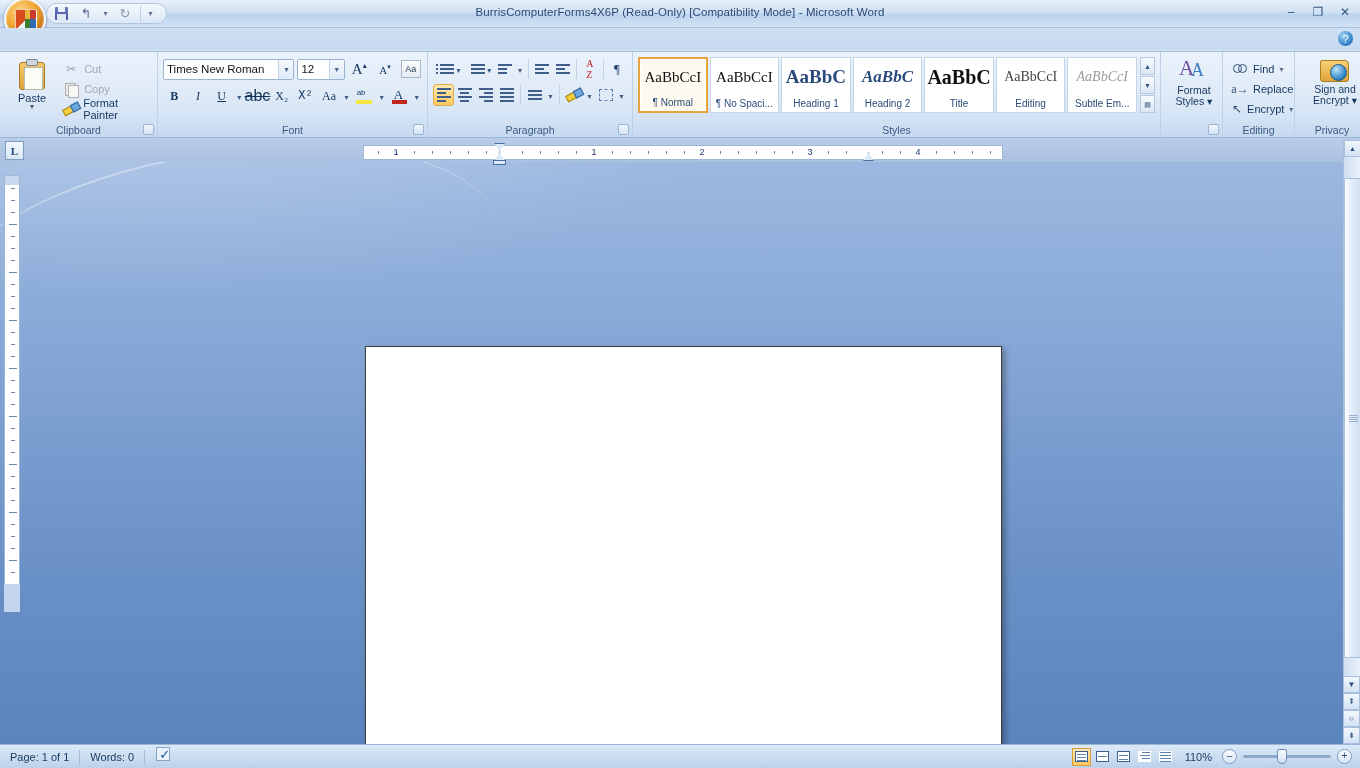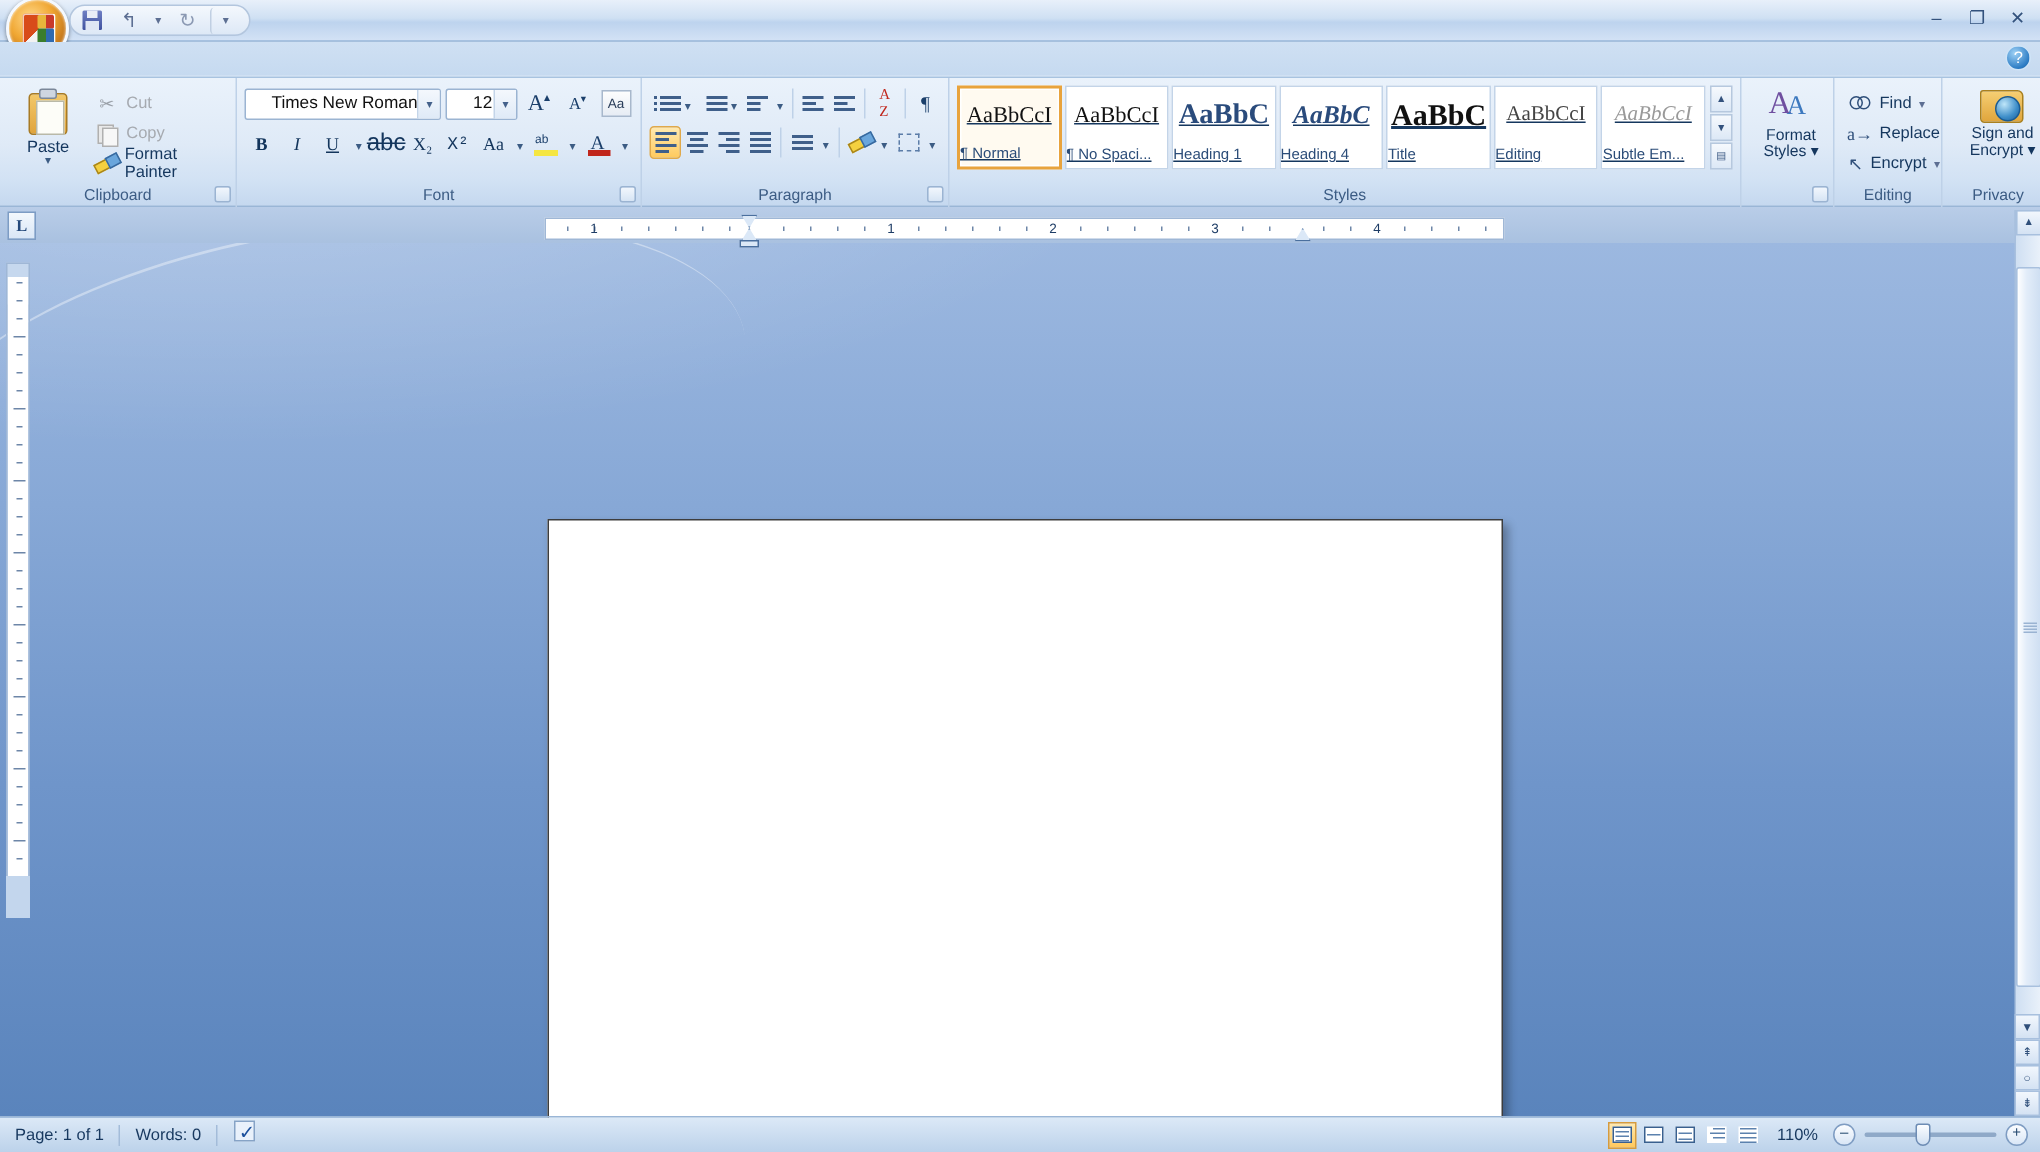--- a/index.html
+++ b/index.html
@@ -118,21 +118,21 @@
   .copy-ico:before{ content:""; position:absolute; left:0; top:0; width:9px; height:11px; background:#e9e9e9; border:1px solid #b0b0b0; }
   .copy-ico:after{ content:""; position:absolute; left:3px; top:2px; width:9px; height:11px; background:#f7f7f7; border:1px solid #b0b0b0; }
   .fpainter{ width:15px; height:14px; position:relative; }
   .fpainter:before{ content:""; position:absolute; left:0; top:5px; width:10px; height:5px; background:#f4d03f; border:1px solid #a8851c; transform:rotate(-28deg); }
   .fpainter:after{ content:""; position:absolute; left:8px; top:1px; width:7px; height:6px; background:#6aa6dc; border:1px solid #38699e; transform:rotate(-28deg); }
 
   
   .g-font{ width:270px; }
   .font-row1{ display:flex; align-items:center; gap:3px; height:24px; margin-top:2px; }
   .combo{ height:21px; border:1px solid #9bb4d2; background:#fff; display:flex; align-items:center;
-    border-radius:2px; font-size:11.5px; padding-left:17px; cursor:pointer; color:#111; }
+    border-radius:2px; font-size:11.5px; padding-left:3px; cursor:pointer; color:#111; }
   .combo .cb-caret{ margin-left:auto; width:15px; text-align:center; font-size:8px; color:#44618b;
     border-left:1px solid #c4d5e9; height:19px; line-height:19px; background:linear-gradient(to bottom,#f4f8fd,#dfeaf7); }
   .font-name{ width:133px; }
   .font-size{ width:48px; }
   .ibtn{ width:23px; height:22px; display:flex; align-items:center; justify-content:center; border-radius:3px; cursor:pointer; }
   .grow-a{ font-family:"Liberation Serif", serif; font-size:15px; color:#1b3f6b; position:relative; }
   .grow-a sup{ font-size:8px; }
   .shrink-a{ font-family:"Liberation Serif", serif; font-size:11px; color:#1b3f6b; }
   .clearfmt{ width:20px; height:18px; border:1px solid #a8b8cc; background:linear-gradient(to bottom,#fdfdfd,#e6ecf4); position:relative; font-size:9px; color:#2a3d59; text-align:center; line-height:17px; }
   .font-row2{ display:flex; align-items:center; gap:1px; height:24px; margin-top:3px; }
@@ -165,23 +165,22 @@
   .vsep{ width:1px; height:20px; background:#bed1e8; margin:0 3px; }
   .sortico{ font-family:"Liberation Serif", serif; font-size:10px; color:#1b3f6b; }
   .sortico span{ color:#c0261c; }
   .pilcrow{ font-family:"Liberation Serif", serif; font-size:13px; color:#1b3f6b; }
 
   
   .g-styles{ width:528px; }
   .style-strip{ display:flex; align-items:flex-start; gap:2px; margin-top:2px; }
   .style-box{
     width:71px; height:56px; border:1px solid #c3d4e8; background:#fff; cursor:pointer;
-    display:flex; flex-direction:column; justify-content:flex-start;
+    display:flex; flex-direction:column; align-items:center; justify-content:flex-start;
     overflow:hidden;
-    text-decoration:underline;
   }
   .style-box.sel{ border:2px solid #e8a33d; box-shadow:0 0 0 1px #fff inset; background:#fffaf0; }
   .style-prev{ flex:1; display:flex; align-items:center; justify-content:center; font-family:"Liberation Serif", serif; color:#111; white-space:nowrap; }
   .style-name{ height:16px; line-height:16px; font-size:10px; color:#2b4c78; white-space:nowrap; overflow:hidden; }
   .sp-normal{ font-size:15px; }
   .sp-nospace{ font-size:15px; }
   .sp-h1{ font-size:19px; font-weight:bold; color:#2a4b7c; }
   .sp-h2{ font-size:17px; font-weight:bold; font-style:italic; color:#2a4b7c; }
   .sp-title{ font-size:20px; font-weight:bold; }
   .sp-sub{ font-size:14px; color:#444; }
@@ -318,20 +317,21 @@
         <span class="tiny-dd">▾</span>
       </div>
       <div class="qbtn">
         <span class="arrow-redo">↻</span>
       </div>
       <div class="qbtn sep">
         <span class="tiny-dd">▾</span>
       </div>
     </div>
 
+    <div class="title-text">BurrisComputerForms4X6P (Read-Only) [Compatibility Mode] - Microsoft Word</div>
 
     <div class="winbtns">
       <div class="winbtn">–</div>
       <div class="winbtn">❐</div>
       <div class="winbtn">✕</div>
     </div>
   </div>
 
   <div class="ribbon">
     <div class="help-btn">?</div>
@@ -547,21 +547,21 @@
           <div class="style-box">
             <div class="style-prev sp-nospace">AaBbCcI</div>
             <div class="style-name">¶ No Spaci...</div>
           </div>
           <div class="style-box">
             <div class="style-prev sp-h1">AaBbC</div>
             <div class="style-name">Heading 1</div>
           </div>
           <div class="style-box">
             <div class="style-prev sp-h2">AaBbC</div>
-            <div class="style-name">Heading 4</div>
+            <div class="style-name">Heading 2</div>
           </div>
           <div class="style-box">
             <div class="style-prev sp-title">AaBbC</div>
             <div class="style-name">Title</div>
           </div>
           <div class="style-box">
             <div class="style-prev sp-sub">AaBbCcI</div>
             <div class="style-name">Editing</div>
           </div>
           <div class="style-box">

